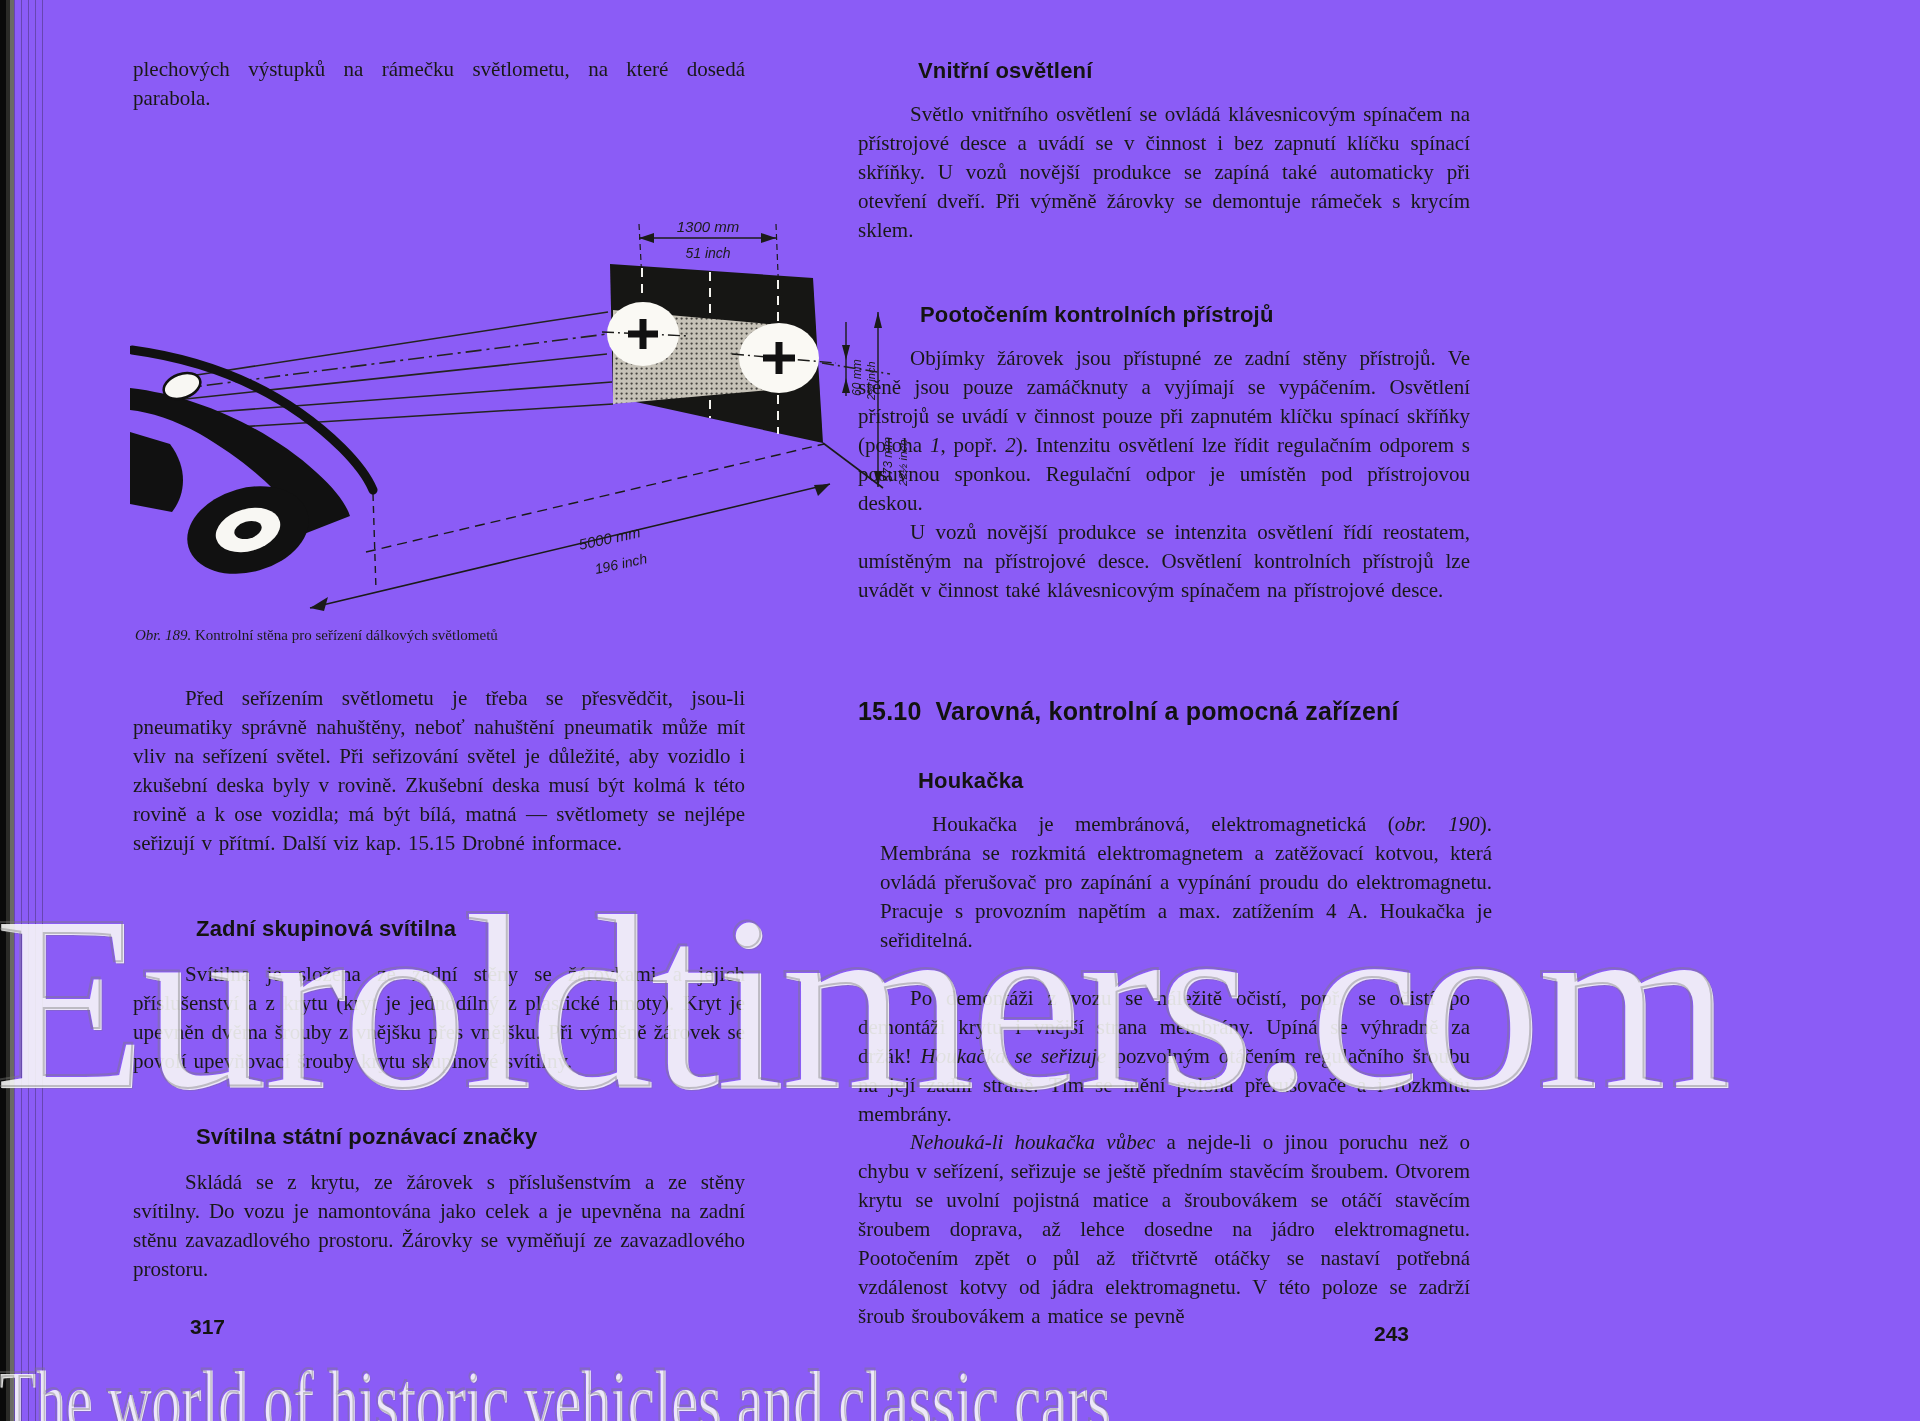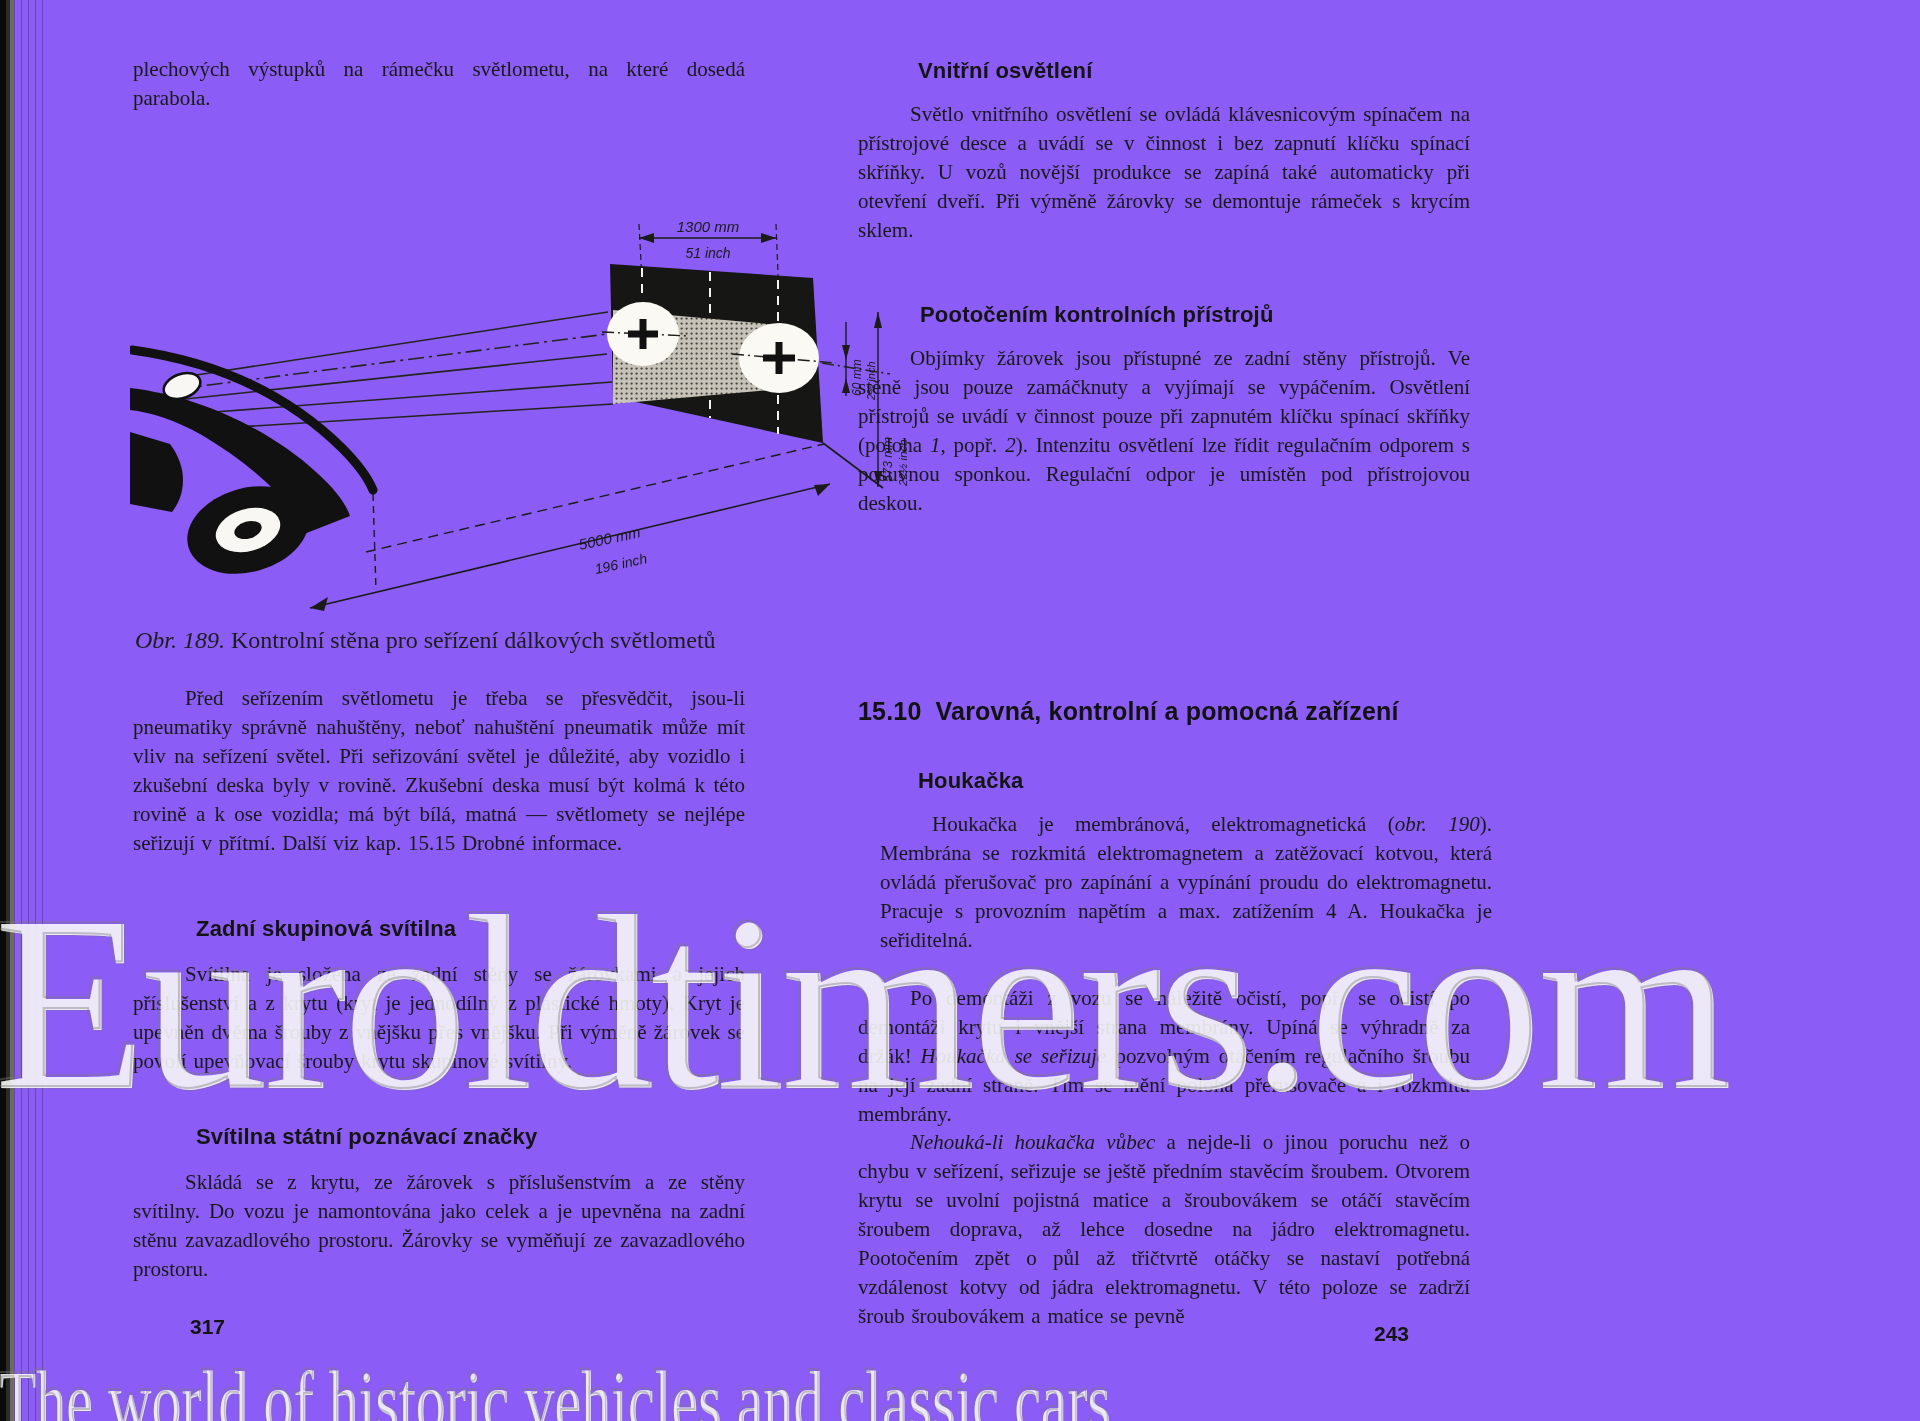--- a/index.html
+++ b/index.html
@@ -12,21 +12,21 @@
          background:repeating-linear-gradient(90deg,rgba(20,20,18,.55) 0 1.5px,rgba(0,0,0,0) 1.5px 7px);
          opacity:.55;}
   .blk{position:absolute;color:#191917;}
   .para{width:612px;font-size:21px;line-height:29px;text-align:justify;word-spacing:1.5px;}
   .indent{text-indent:52px;}
   .subhead{font-family:"Liberation Sans","DejaVu Sans",sans-serif;font-weight:bold;
            font-size:22px;color:#141412;letter-spacing:.2px;}
   .sechead{font-family:Liberation Sans, sans-serif;font-weight:bold;
            font-size:25px;color:#121210;letter-spacing:.2px;}
   .sechead .num{margin-right:14px;}
-  .caption{font-size:24px;color:#1c1c1a;}
+  .caption{font-size:15px;color:#1c1c1a;}
   .pageno{font-family:"Liberation Sans","DejaVu Sans",sans-serif;font-weight:bold;font-size:21px;color:#141412;}
   
   .wm{position:absolute;white-space:nowrap;color:transparent;
       -webkit-text-stroke:2px rgba(125,125,122,.42);
       text-shadow:2px 2px 0 rgba(255,255,255,.85), 3px 3px 0 rgba(120,120,118,.28);
       font-family:"Liberation Serif","DejaVu Serif",serif;pointer-events:none;}
   .wm-main{left:-8px;top:858px;font-size:250px;letter-spacing:-4px;}
   .wm-tag{left:-2px;top:1350px;font-size:86px;transform:scaleX(.70);transform-origin:left top;}
   svg text{font-family:"Liberation Sans","DejaVu Sans",sans-serif;fill:#1b1b19;}
 </style>
@@ -147,20 +147,21 @@
   <div class="blk pageno" style="left:190px;top:1315px;">317</div>
 
   <div class="blk subhead" style="left:918px;top:58px;text-align:center;">Vnitřní osvětlení</div>
 
   <div class="blk para indent" style="left:858px;top:100px;">Světlo vnitřního osvětlení se ovládá klávesnicovým spínačem na přístrojové desce a uvádí se v činnost i bez zapnutí klíčku spínací skříňky. U vozů novější produkce se zapíná také automaticky při otevření dveří. Při výměně žárovky se demontuje rámeček s krycím sklem.</div>
 
   <div class="blk subhead" style="left:920px;top:302px;">Pootočením kontrolních přístrojů</div>
 
   <div class="blk para indent" style="left:858px;top:344px;"><span>Objímky žárovek jsou přístupné ze zadní stěny přístrojů. Ve stěně jsou pouze zamáčknuty a vyjímají se vypáčením. Osvětlení přístrojů se uvádí v činnost pouze při zapnutém klíčku spínací skříňky (poloha </span><i>1</i><span>, popř. </span><i>2</i><span>). Intenzitu osvětlení lze řídit regulačním odporem s posuvnou sponkou. Regulační odpor je umístěn pod přístrojovou deskou.</span></div>
 
+  <div class="blk para indent" style="left:858px;top:518px;">U vozů novější produkce se intenzita osvětlení řídí reostatem, umístěným na přístrojové desce. Osvětlení kontrolních přístrojů lze uvádět v činnost také klávesnicovým spínačem na přístrojové desce.</div>
 
   <div class="blk sechead" style="left:858px;top:697px;">
     <span class="num">15.10</span><span>Varovná, kontrolní a pomocná zařízení</span>
   </div>
 
   <div class="blk subhead" style="left:918px;top:768px;">Houkačka</div>
 
   <div class="blk para indent" style="left:880px;top:810px;"><span>Houkačka je membránová, elektromagnetická (</span><i>obr. 190</i><span>). Membrána se rozkmitá elektromagnetem a zatěžovací kotvou, která ovládá přerušovač pro zapínání a vypínání proudu do elektromagnetu. Pracuje s provozním napětím a max. zatížením 4 A. Houkačka je seřiditelná.</span></div>
 
   <div class="blk para indent" style="left:858px;top:984px;"><span>Po demontáži z vozu se náležitě očistí, popř. se očistí po demontáži krytu i vnější strana membrány. Upíná se výhradně za držák! </span><i>Houkačka se seřizuje</i><span> pozvolným otáčením regulačního šroubu na její zadní straně. Tím se mění poloha přerušovače a i rozkmitu membrány.</span></div>

